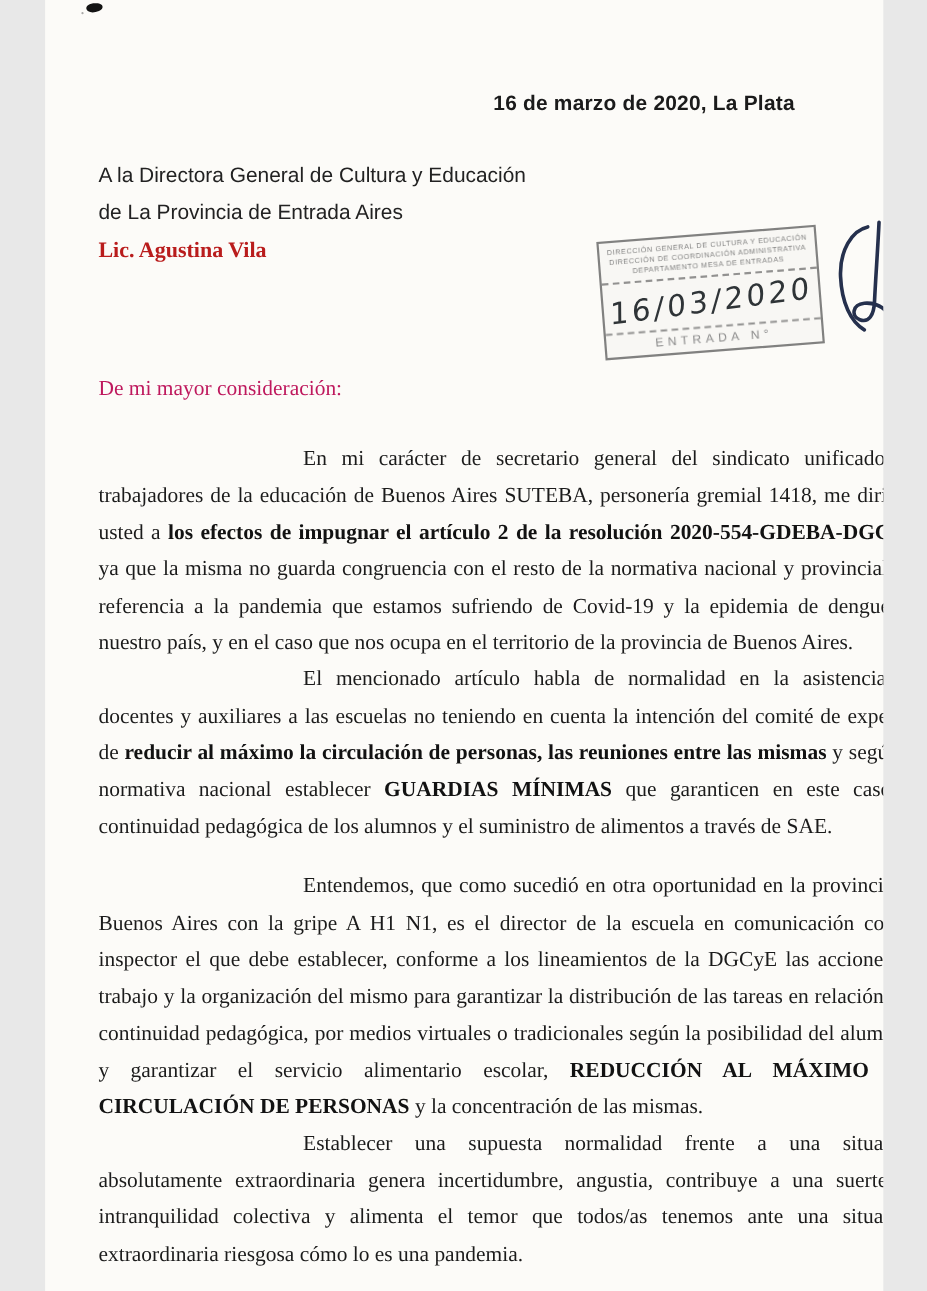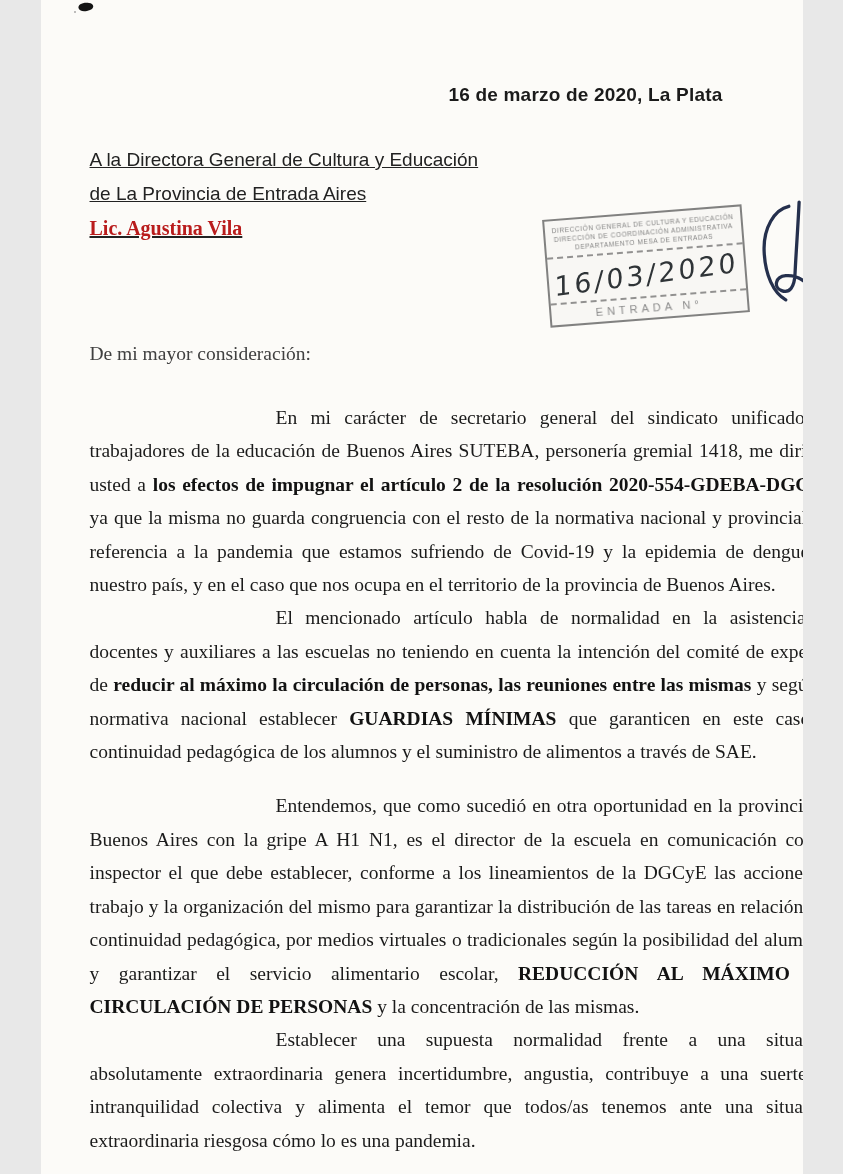--- a/index.html
+++ b/index.html
@@ -17,21 +17,21 @@
   .ink-blot{position:absolute;left:30px;top:0;}
   .date-line{
     position:absolute;top:84px;right:80px;
     font-family:"Liberation Sans", sans-serif;
     font-weight:bold;font-size:19px;color:#1b1b1b;
     letter-spacing:.2px;
   }
   .recipient{
     position:absolute;left:49px;top:143px;
     font-family:"Liberation Sans", sans-serif;
-    font-size:19px;line-height:34px;color:#222;text-decoration:underline;
+    font-size:19px;line-height:34px;color:#222;
   }
   .recipient .r-line3{
     font-family:"Liberation Serif", serif;
     font-weight:bold;font-size:20px;color:#b91c1c;
   }
   
   .stamp{
     position:absolute;left:505px;top:212px;width:200px;
     transform:rotate(-4.5deg);
     border:2px solid rgba(90,90,90,.75);
@@ -61,21 +61,21 @@
     height:20px;line-height:20px;text-align:center;
     font-family:"Liberation Sans", sans-serif;
     font-size:11px;letter-spacing:4px;color:#8a8a8a;
     filter:blur(.7px);text-transform:uppercase;
   }
   
   .signature{position:absolute;left:712px;top:196px;}
   
   .salutation{
     position:absolute;left:49px;top:343px;
-    font-size:19.5px;color:#404040;
+    font-size:19.5px;color:#be185d;
   }
   .body-text{
     position:absolute;left:49px;top:401px;width:747px;
     font-size:19.5px;line-height:33.4px;
     text-align:justify;color:#1b1b1b;
   }
   .body-text p{margin:0;text-indent:186px;}
   .body-text .block{margin:0;}
   .body-text .block + .block{margin-top:21px;}
   .body-text strong{font-weight:bold;color:#121212;}

